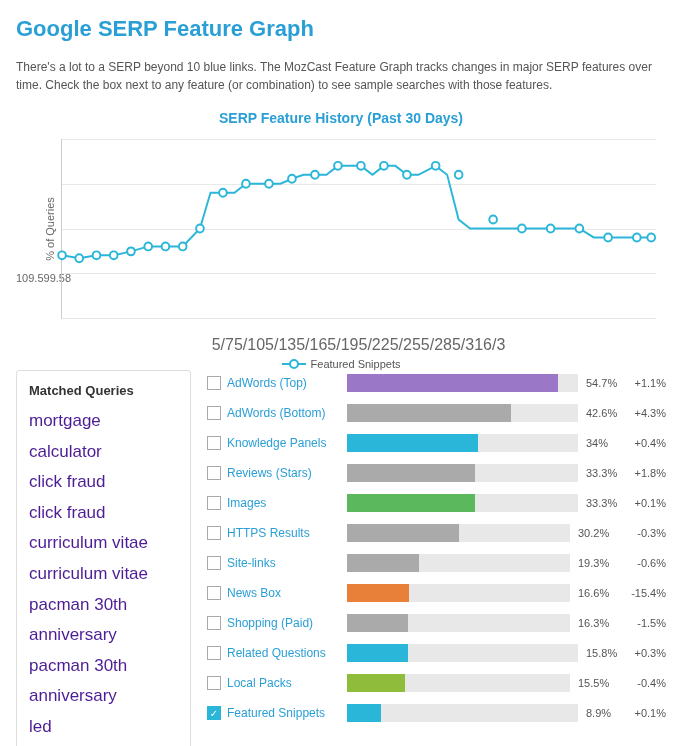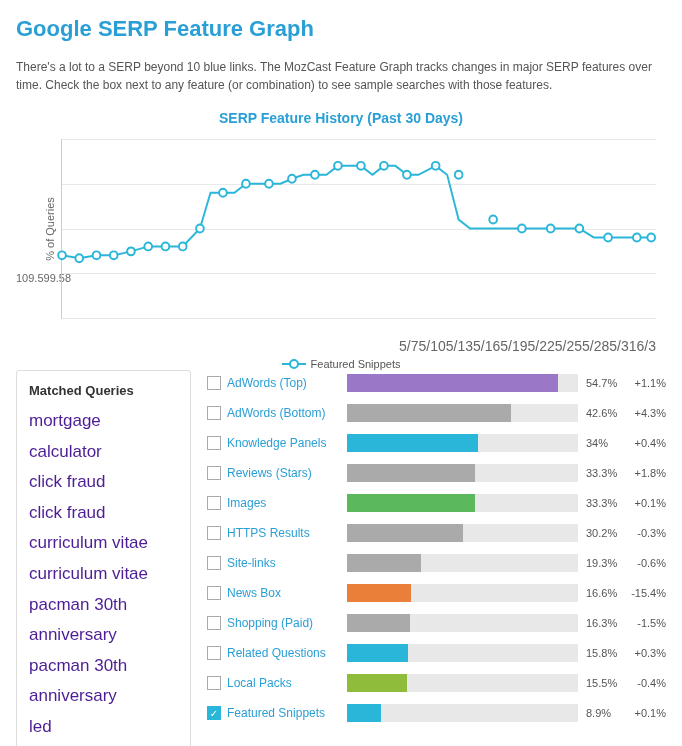--- a/index.html
+++ b/index.html
@@ -10,21 +10,21 @@
     
     .chart-section { }
     .chart-title { text-align: center; color: #2a9fd6; font-size: 14px; font-weight: bold; margin-bottom: 8px; }
     
     .chart-container { position: relative; width: 100%; height: 220px; }
     .chart-area { position: absolute; left: 45px; right: 10px; top: 5px; bottom: 35px; border-left: 1px solid #ccc; border-bottom: 1px solid #ccc; }
     
     .y-axis-labels { position: absolute; left: 0; top: 5px; bottom: 35px; width: 40px; display: flex; flex-direction: row; justify-content: space-between; align-items: flex-end; padding-right: 4px; font-size: 11px; color: #666; }
     .y-axis-wrapper { position: absolute; left: 0; top: 5px; bottom: 35px; width: 45px; }
     
-    .x-axis-labels { position: absolute; left: 45px; right: 10px; bottom: 0; height: 30px; display: flex; justify-content: flex-end; align-items: flex-end; font-size: 14px; color: #666; }
+    .x-axis-labels { position: absolute; left: 45px; right: 10px; bottom: 0; height: 30px; display: flex; justify-content: center; align-items: flex-end; font-size: 16px; color: #666; }
     
     .grid-line { position: absolute; left: 0; right: 0; border-top: 1px solid #e8e8e8; }
     
     .chart-svg { position: absolute; top: 0; left: 0; width: 100%; height: 100%; overflow: visible; }
     
     .legend { text-align: center; font-size: 11px; color: #555; margin-top: 4px; display: flex; align-items: center; justify-content: center; gap: 5px; }
     
     .bottom-section { display: flex; gap: 16px; }
     
     .matched-queries { width: 175px; flex-shrink: 0; border: 1px solid #ddd; padding: 12px; border-radius: 3px; }
@@ -35,21 +35,21 @@
     .feature-row { display: flex; align-items: center; margin-bottom: 4px; height: 26px; }
     .feature-checkbox { width: 14px; height: 14px; border: 1px solid #aaa; margin-right: 6px; flex-shrink: 0; display: flex; align-items: center; justify-content: center; background: #fff; }
     .feature-checkbox.checked { background: #2ab6d9; border-color: #2ab6d9; }
     .feature-checkbox.checked::after { content: '✓'; color: #fff; font-size: 10px; }
     .feature-label { width: 120px; font-size: 12px; color: #2a9fd6; flex-shrink: 0; }
     .feature-bar-container { flex: 1; background: #e8e8e8; height: 18px; position: relative; margin-right: 8px; }
     .feature-bar { height: 100%; }
     .feature-percent { font-size: 11px; color: #555; width: 38px; flex-shrink: 0; }
     .feature-change { font-size: 11px; width: 42px; flex-shrink: 0; text-align: right; }
     .feature-change.positive { color: #555; }
-    .feature-change.negative { color: #555; }
+    .feature-change.negative { color: #555; margin-left: 8px; }
   </style>
 </head>
 <body>
 
 <h1>Google SERP Feature Graph</h1>
 <p class="description">There's a lot to a SERP beyond 10 blue links. The MozCast Feature Graph tracks changes in major SERP features over time. Check the box next to any feature (or combination) to see sample searches with those features.</p>
 
 <div class="chart-section">
   <div class="chart-title">SERP Feature History (Past 30 Days)</div>
 

